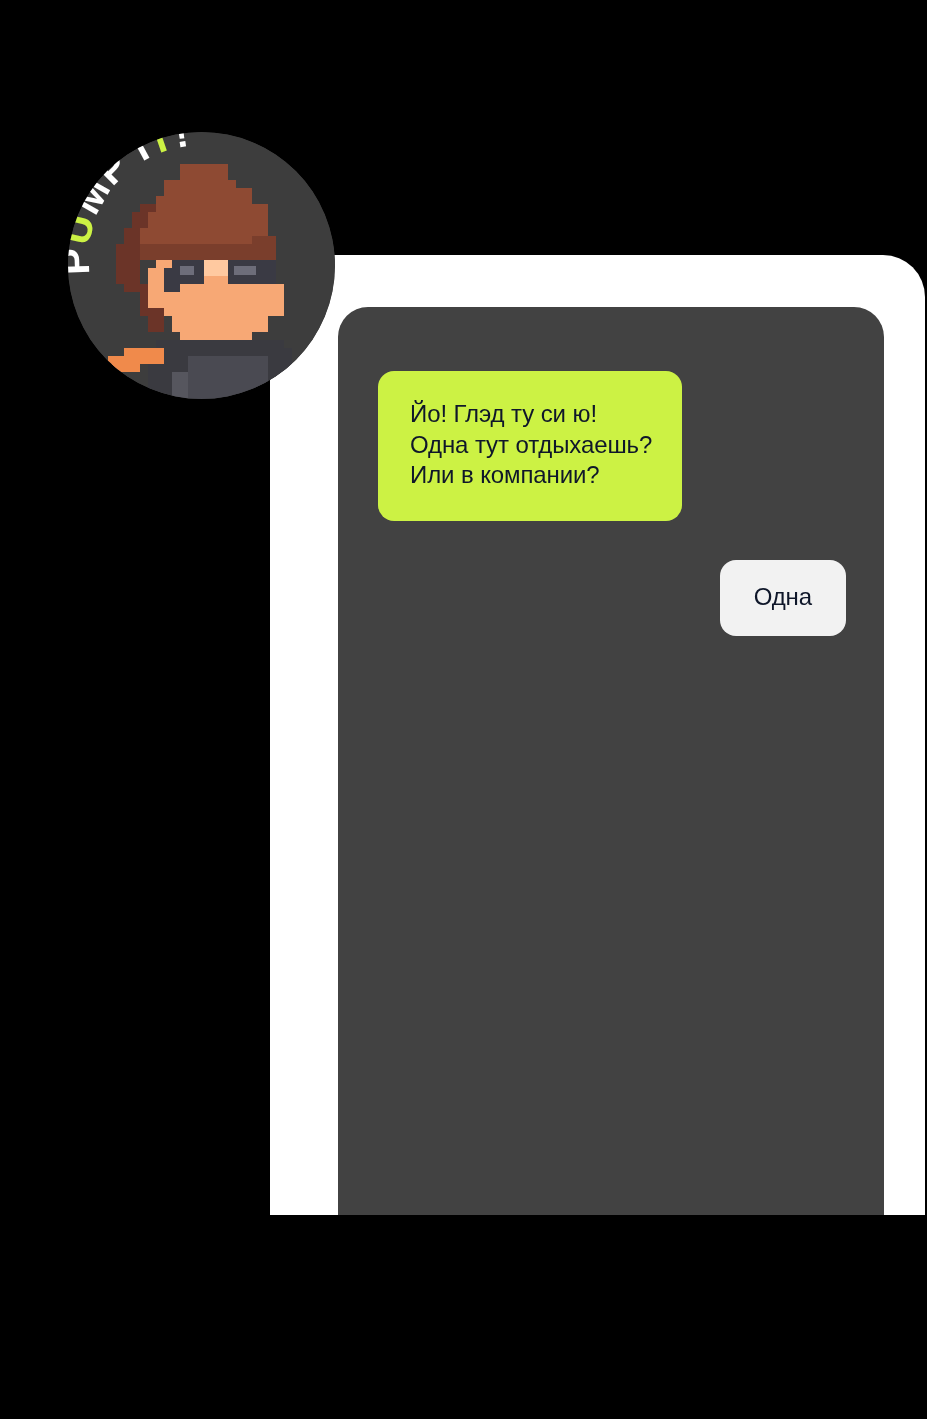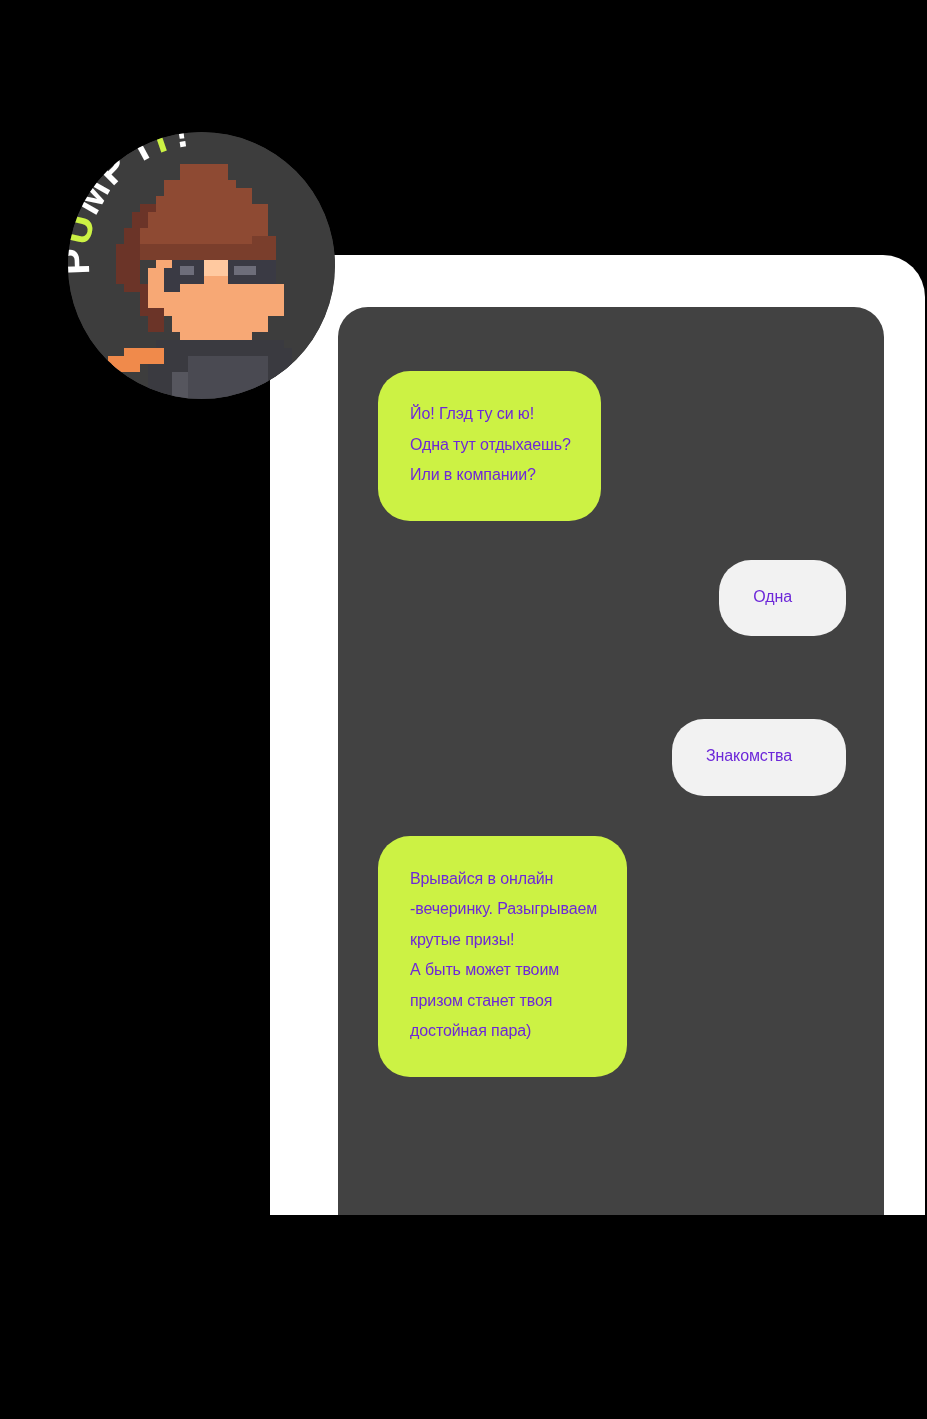--- a/index.html
+++ b/index.html
@@ -37,35 +37,35 @@
     flex-direction:column;
     gap:0;
   }
 
   
   .row{ display:flex; width:100%; }
   .row.left{ justify-content:flex-start; }
   .row.right{ justify-content:flex-end; }
 
   .bubble{
-    border-radius:32px;
-    font-size:16px;
+    border-radius:16px;
+    font-size:24px;
     line-height:30.5px;
-    color:#6d28d9;
+    color:#0f172a;
     white-space:pre-line;
     letter-spacing:-0.1px;
   }
   .bubble.bot{
     background:#CCF244;
     padding:28px 30px 30px 32px;
     max-width:365px;
   }
   .bubble.user{
     background:#F2F2F2;
-    padding:22px 54px 24px 34px;
+    padding:22px 34px 24px 34px;
     text-align:center;
   }
 
   .gap-a{ height:39px; }
   .gap-b{ height:44px; }
   .gap-c{ height:40px; }
 
   
   .avatar-badge{
     position:absolute;
@@ -95,34 +95,23 @@
 
     <div class="row right">
       <div class="bubble user">Одна</div>
     </div>
 
     <div class="gap-b"></div>
 
 
     <div class="gap-a"></div>
 
-    <div class="row right">
-      <div class="bubble user">Знакомства</div>
-    </div>
 
     <div class="gap-c"></div>
 
-    <div class="row left">
-      <div class="bubble bot">Врывайся в онлайн
--вечеринку. Разыгрываем
-крутые призы!
-А быть может твоим
-призом станет твоя
-достойная пара)</div>
-    </div>
 
   </div>
 </div>
 
 <div class="avatar-badge">
   <svg viewBox="0 0 267 267">
     <defs>
       <clipPath id="circleClip">
           <circle cx="133.5" cy="133.5" r="133.5"></circle>
         </clipPath>

